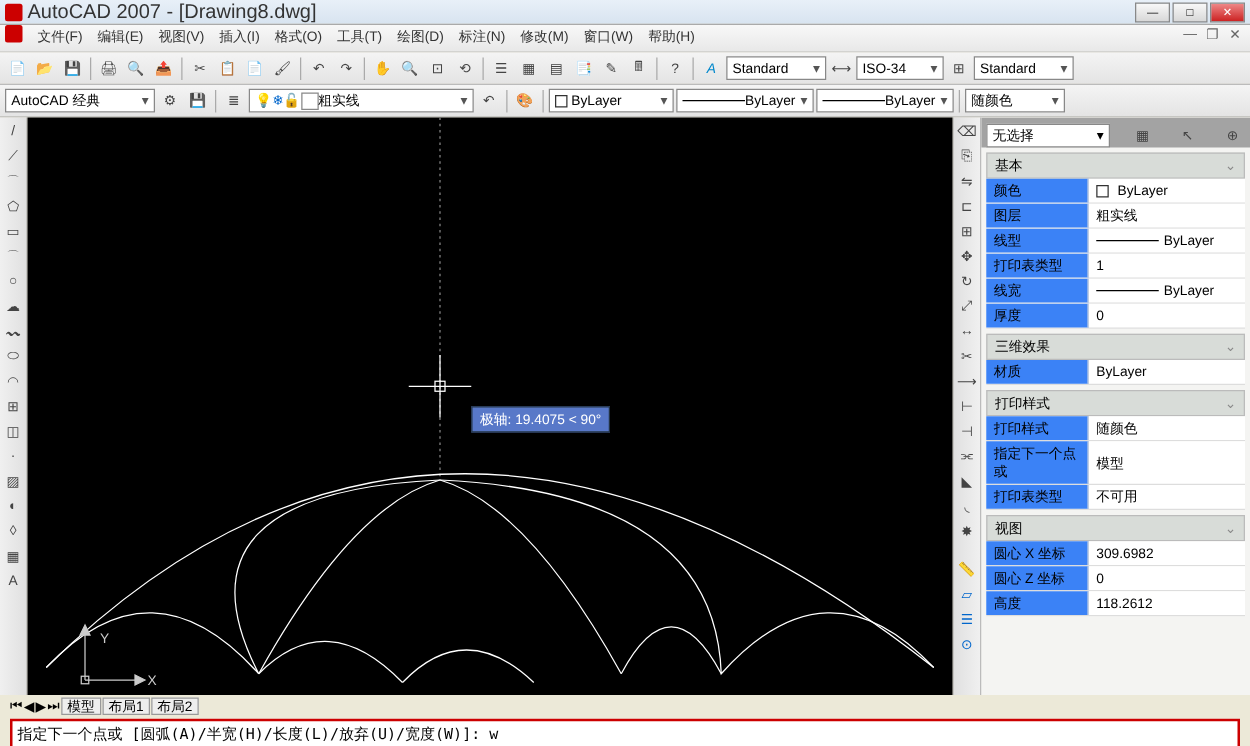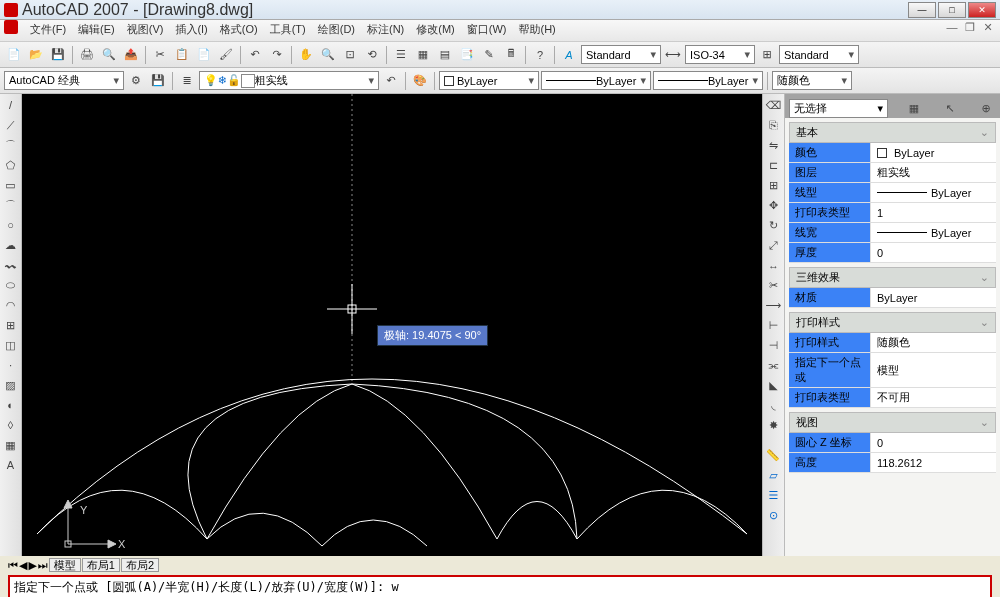--- a/index.html
+++ b/index.html
@@ -311,20 +311,24 @@
         </div>
         <div class="prop-row">
           <div class="prop-key">打印表类型</div>
           <div class="prop-val">不可用</div>
         </div>
         <div class="group-hd">
           <span>视图</span>
           <span class="chev">⌄</span>
         </div>
         <div class="prop-row">
+          <div class="prop-key">圆心 X 坐标</div>
+          <div class="prop-val">309.6982</div>
+        </div>
+        <div class="prop-row">
           <div class="prop-key">圆心 Z 坐标</div>
           <div class="prop-val">0</div>
         </div>
         <div class="prop-row">
           <div class="prop-key">高度</div>
           <div class="prop-val">118.2612</div>
         </div>
       </div>
   </div>
 </div>

